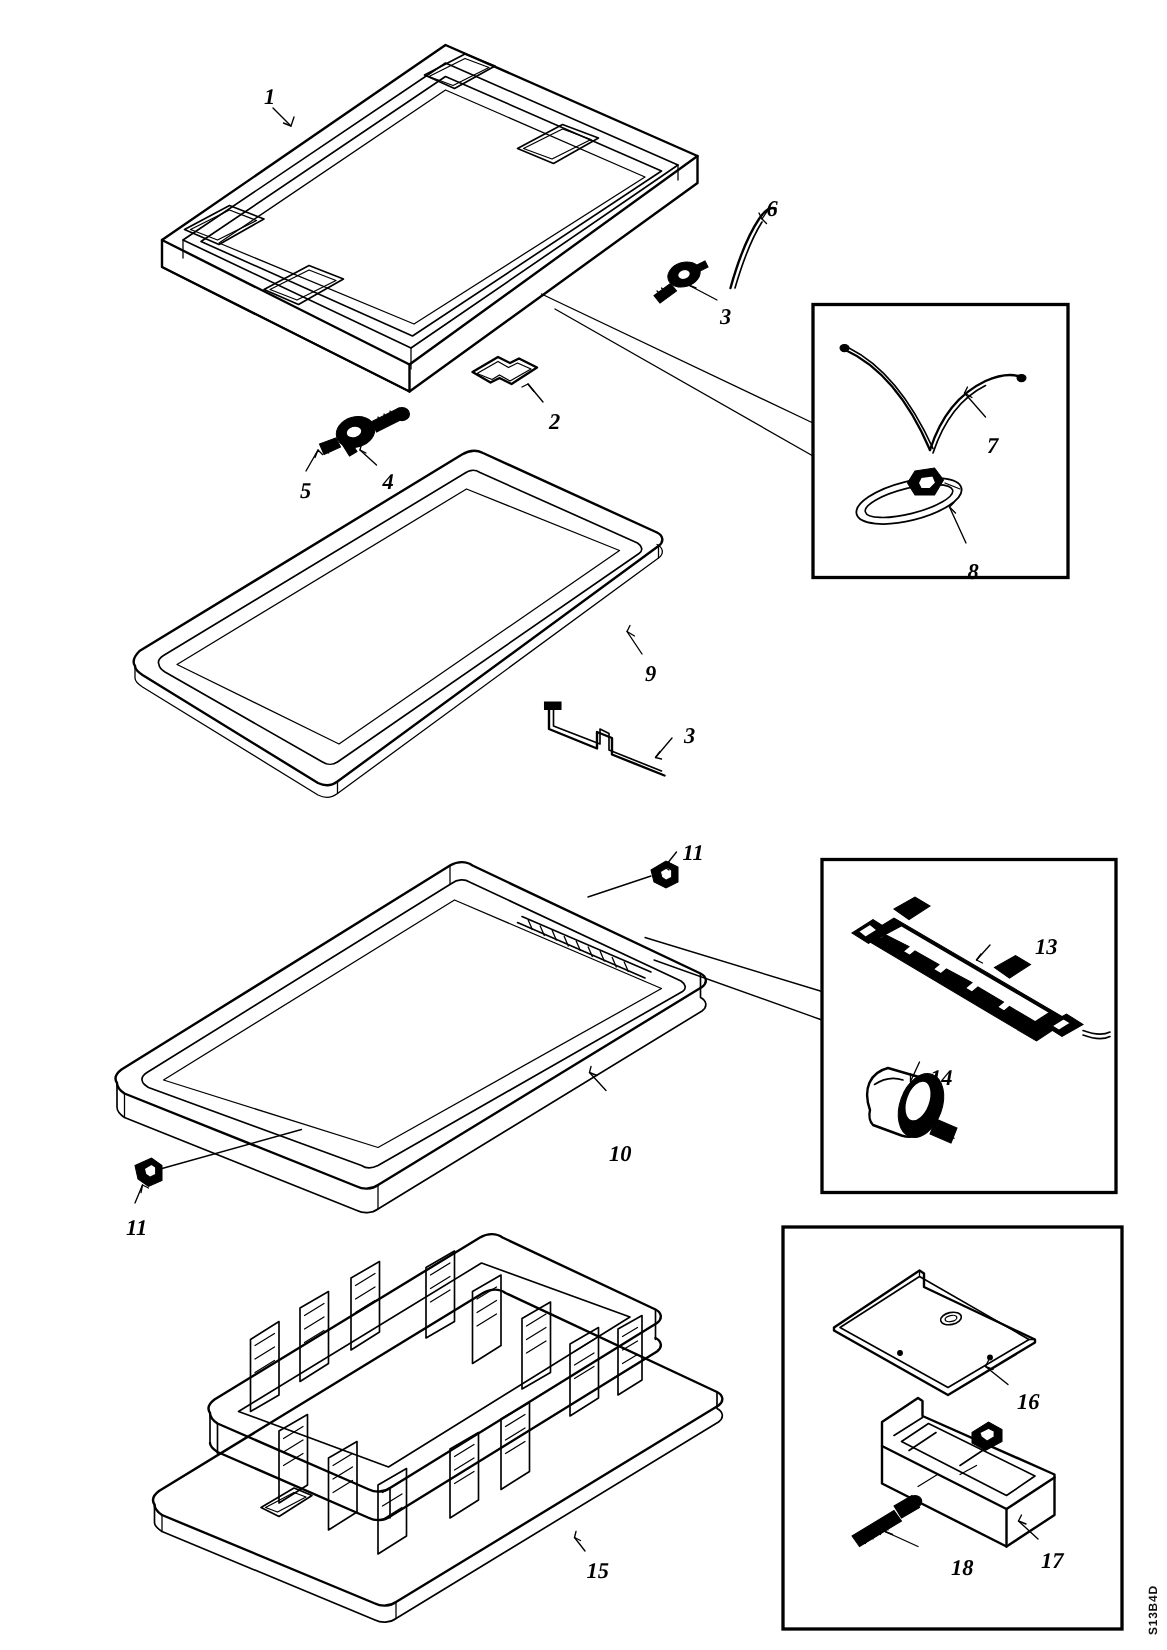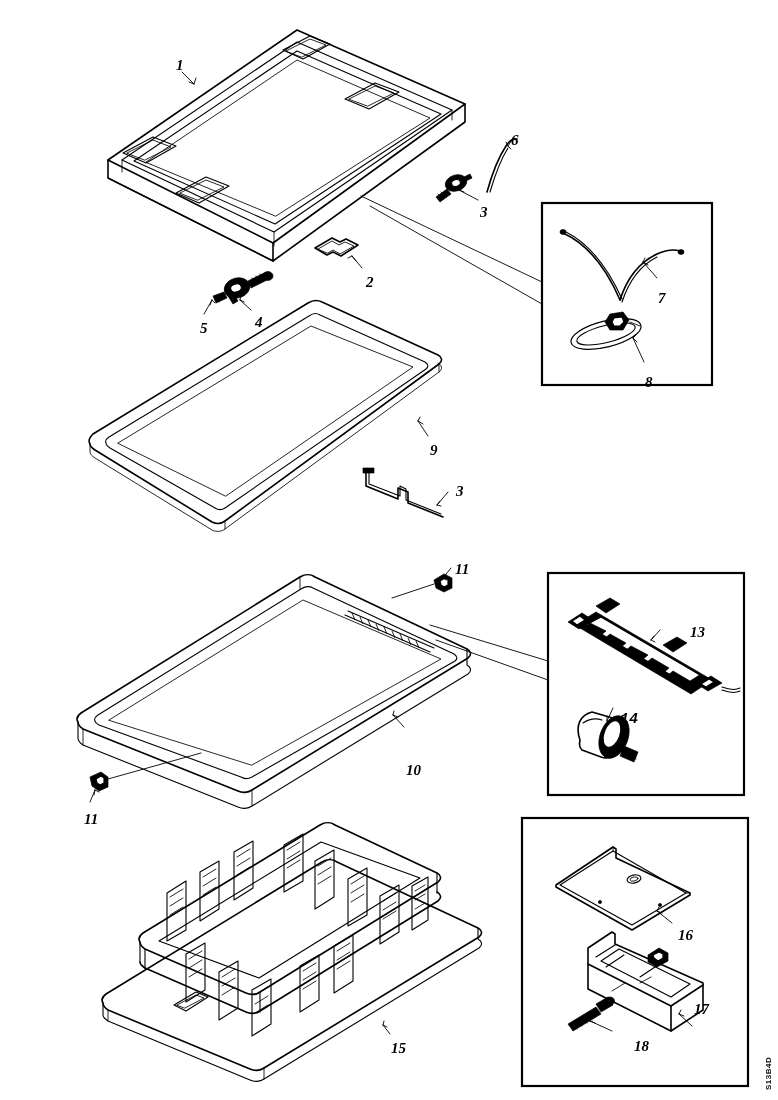--- a/index.html
+++ b/index.html
@@ -397,21 +397,21 @@
   <span class="callout-num" style="left:200px; top:321px;">5</span>
   <span class="callout-num" style="left:511px; top:133px;">6</span>
   <span class="callout-num" style="left:658px; top:291px;">7</span>
   <span class="callout-num" style="left:645px; top:375px;">8</span>
   <span class="callout-num" style="left:430px; top:443px;">9</span>
   <span class="callout-num" style="left:406px; top:763px;">10</span>
   <span class="callout-num" style="left:455px; top:562px;">11</span>
   <span class="callout-num" style="left:84px; top:812px;">11</span>
   <span class="callout-num" style="left:456px; top:484px;">3</span>
   <span class="callout-num" style="left:690px; top:625px;">13</span>
-  <span class="callout-num" style="left:620px; top:712px;font-family:Liberation Mono, monospace;">14</span>
+  <span class="callout-num" style="left:620px; top:712px;">14</span>
   <span class="callout-num" style="left:391px; top:1041px;">15</span>
   <span class="callout-num" style="left:678px; top:928px;">16</span>
-  <span class="callout-num" style="left:694px; top:1002px;">17</span>
+  <span class="callout-num" style="left:694px; top:1034px;">17</span>
   <span class="callout-num" style="left:634px; top:1039px;">18</span>
 
   <span class="watermark" style="left:764px; top:1090px;">S13B4D</span>
 
 </div>
 
 </body></html>

